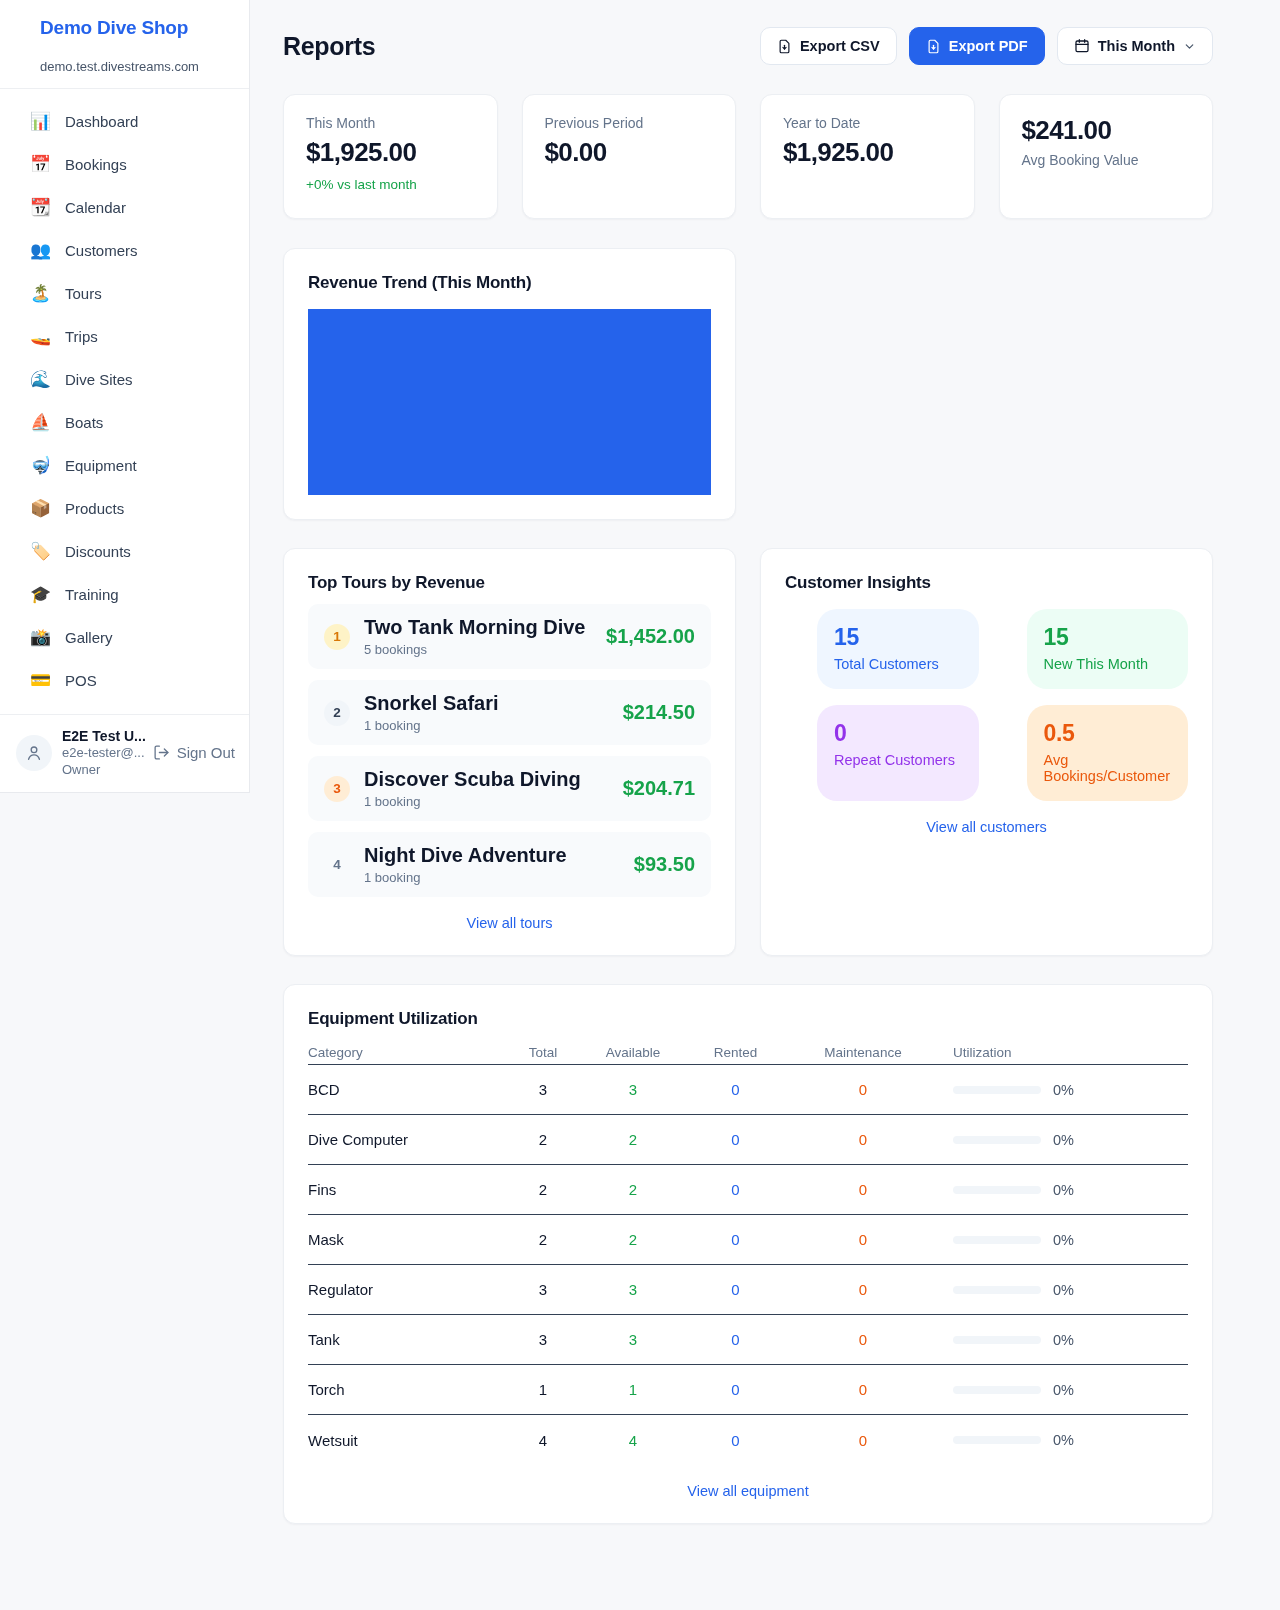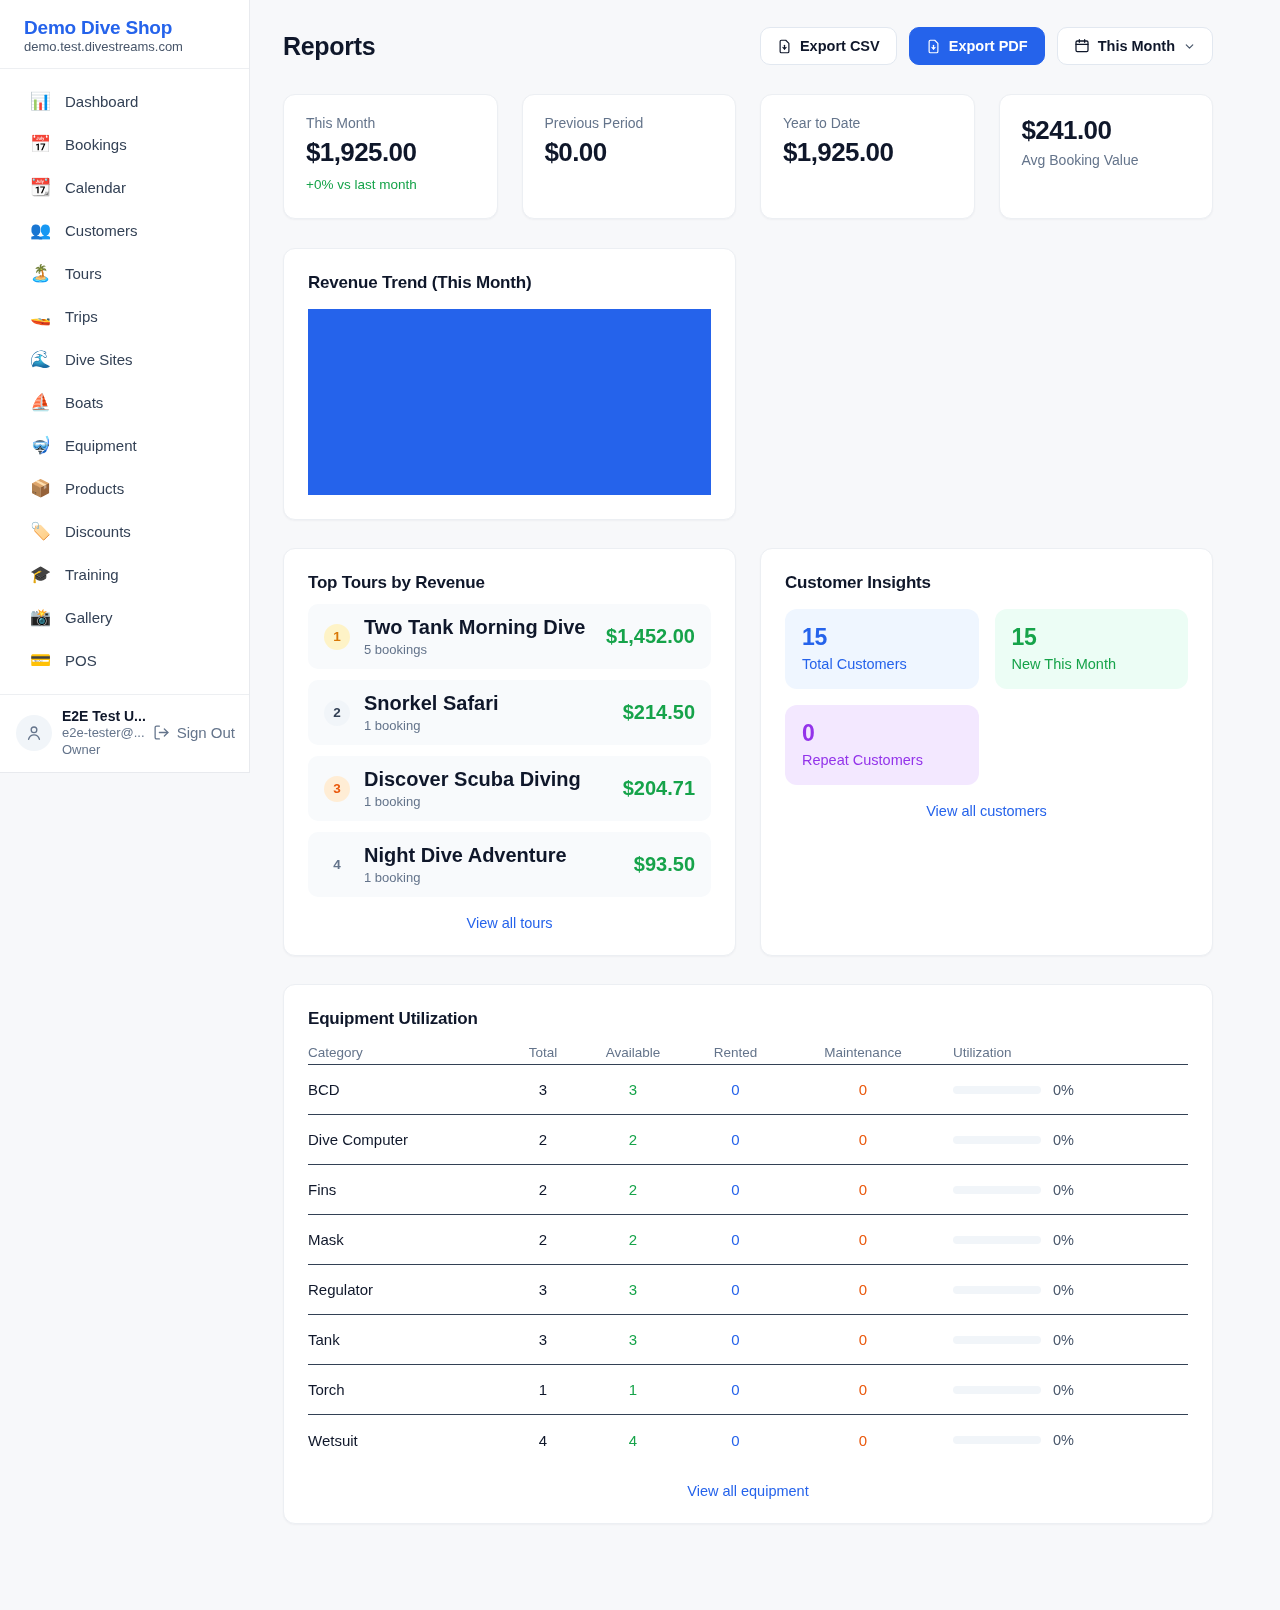--- a/index.html
+++ b/index.html
@@ -2,23 +2,23 @@
 <html><head>
 <meta charset="utf-8">
 <style>
   * { margin:0; padding:0; box-sizing:border-box; }
   body { font-family:"Liberation Sans", sans-serif; background:#f7f8fa; }
   .app { position:relative; width:1280px; height:1610px; background:#f7f8fa; overflow:hidden; }
 
   
   .sidebar { position:absolute; top:0; left:0; width:250px; background:#fff;
              border-right:1px solid #e8eaee; border-bottom:1px solid #e8eaee; }
-  .sidebar-header { padding:17px 24px 14px; border-bottom:1px solid #edeff2; }
+  .sidebar-header { padding:17px 40px 14px; border-bottom:1px solid #edeff2; }
   .shop-name { color:#2563eb; font-size:19px; font-weight:bold; letter-spacing:-0.2px; }
-  .shop-domain { color:#475569; font-size:13px; margin-top:0; }
+  .shop-domain { color:#475569; font-size:13px; margin-top:20px; }
   .nav { padding:11px 0 12px; }
   .nav-item { display:flex; align-items:center; gap:15px; height:43px; padding:0 16px 0 30px;
               font-size:15px; color:#334155; cursor:pointer; }
   .nav-icon { font-size:17px; width:20px; text-align:center; line-height:1; }
   .user-section { border-top:1px solid #edeff2; padding:12px 14px 13px 16px;
                   display:flex; align-items:center; }
   .avatar { width:36px; height:36px; border-radius:50%; background:#f1f5f9; flex:none;
             display:flex; align-items:center; justify-content:center; color:#64748b; }
   .user-info { margin-left:10px; flex:1; min-width:0; }
   .user-name { font-weight:bold; font-size:14px; color:#0f172a; line-height:1.3; }
@@ -80,21 +80,21 @@
   .rank-3 { background:#ffedd5; color:#ea580c; }
   .tour-info { flex:1; margin-left:14px; min-width:0; }
   .tour-name { font-size:20px; font-weight:600; color:#0f172a; }
   .tour-bookings { font-size:13px; color:#64748b; margin-top:3px; }
   .tour-revenue { font-size:20px; font-weight:bold; color:#16a34a; flex:none; }
   .view-all { display:block; text-align:center; color:#2563eb; font-size:14.5px;
               margin-top:18px; text-decoration:none; cursor:pointer; }
 
   
   .insights-grid { display:grid; grid-template-columns:1fr 1fr; gap:16px; margin-top:16px; }
-  .tile { border-radius:12px; padding:15px 17px 17px; }
+  .tile { border-radius:20px; padding:15px 17px 17px;margin-left:32px; }
   .tile-value { font-size:23px; font-weight:bold; letter-spacing:-0.3px; }
   .tile-label { font-size:14.5px; margin-top:5px; }
   .tile-blue   { background:#eff6ff; } .tile-blue .tile-value,   .tile-blue .tile-label   { color:#2563eb; }
   .tile-green  { background:#ecfdf5; } .tile-green .tile-value,  .tile-green .tile-label  { color:#16a34a; }
   .tile-purple { background:#f3e8ff; } .tile-purple .tile-value, .tile-purple .tile-label { color:#9333ea; }
   .tile-orange { background:#ffedd5; } .tile-orange .tile-value, .tile-orange .tile-label { color:#ea580c; }
 
   
   .equipment-card { margin-top:28px; padding:24px; }
   .eq-header { display:flex; align-items:center; color:#64748b; font-size:13.5px;
@@ -318,20 +318,24 @@
               <div class="tile-label">Total Customers</div>
             </div>
             <div class="tile tile-green">
               <div class="tile-value">15</div>
               <div class="tile-label">New This Month</div>
             </div>
             <div class="tile tile-purple">
               <div class="tile-value">0</div>
               <div class="tile-label">Repeat Customers</div>
             </div>
+            <div class="tile tile-orange">
+              <div class="tile-value">0.5</div>
+              <div class="tile-label">Avg Bookings/Customer</div>
+            </div>
           </div>
           <a class="view-all">View all customers</a>
         </div>
       </div>
 
       <div class="card equipment-card">
         <div class="panel-title">Equipment Utilization</div>
 
         <div class="eq-header">
           <div class="col-cat">Category</div>

